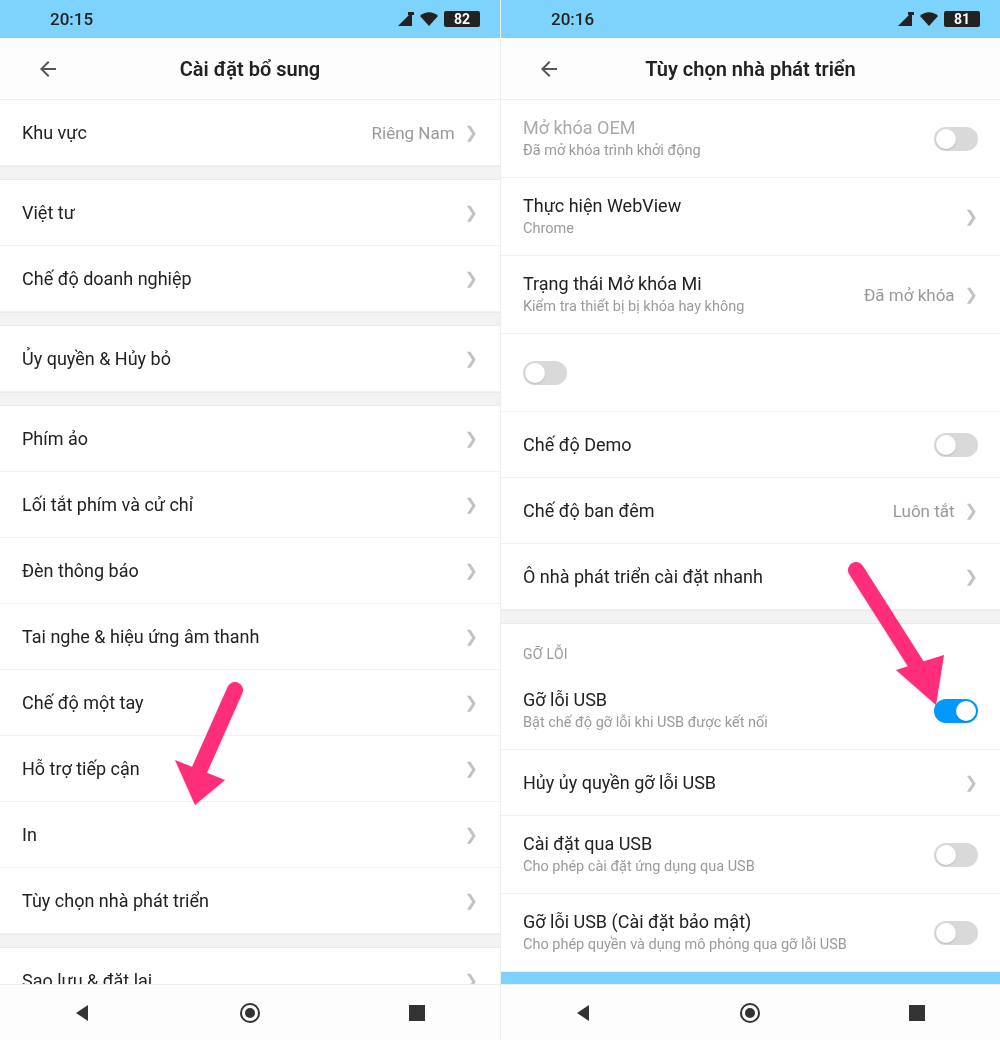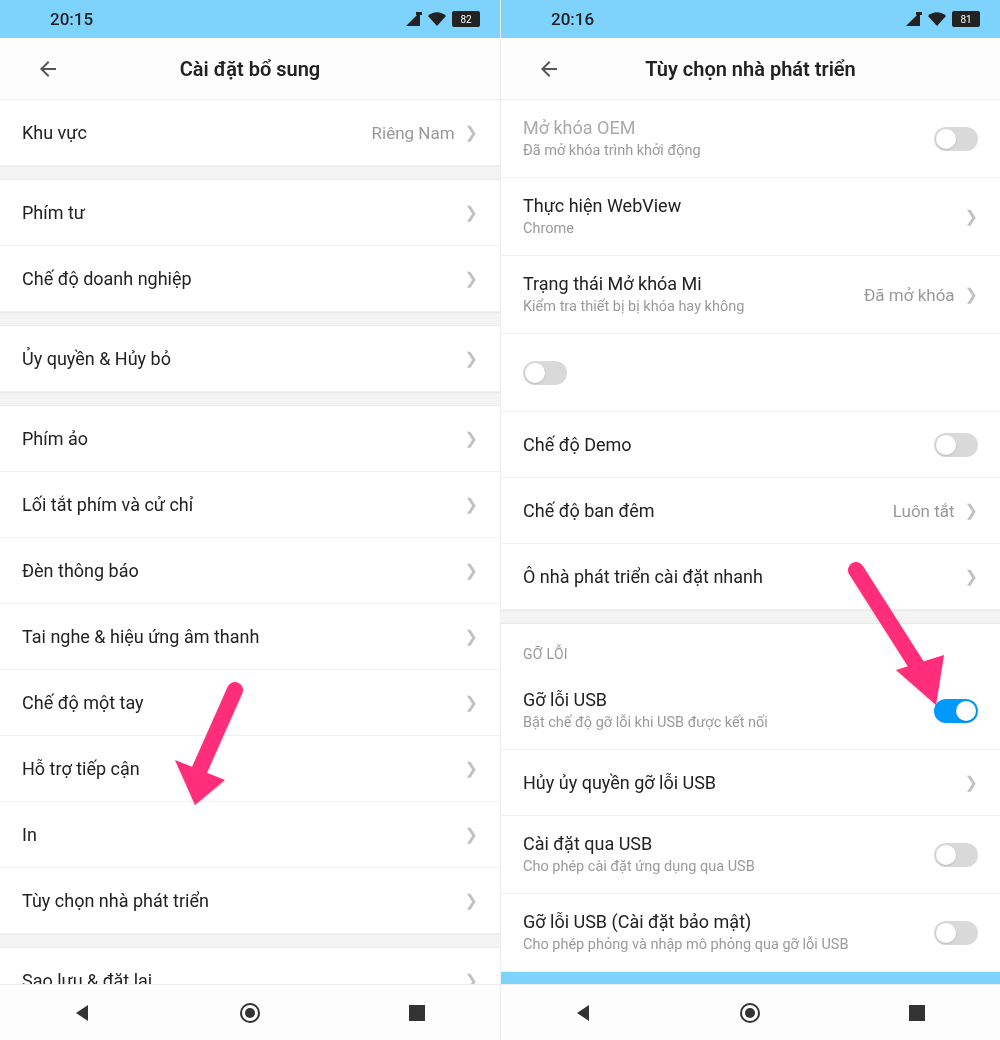--- a/index.html
+++ b/index.html
@@ -30,23 +30,23 @@
     padding: 0 20px;
     font-size: 17px;
     font-weight: 500;
     color: #222;
   }
   .status-time { flex: 0 0 auto; margin-left: 30px; }
   .status-spacer { flex: 1; }
   .status-icons { display: flex; align-items: center; gap: 6px; }
   .sig-icon svg, .wifi-icon svg { display: block; }
   .batt {
-    width: 28px; height: 16px;
+    width: 36px; height: 16px;
     background: #222; color: #fff;
-    font-size: 10px; font-weight: 400;
+    font-size: 14px; font-weight: 700;
     display: flex; align-items: center; justify-content: center;
     border-radius: 2px;
   }
 
   
   .header {
     height: 62px;
     display: flex;
     align-items: center;
     padding: 0 28px;
@@ -170,21 +170,21 @@
     <div class="row">
       <div class="row-main">
           <span class="row-title">Khu vực</span>
         </div>
       <span class="row-value">Riêng Nam</span>
       <span class="chevron">❯</span>
     </div>
     <div class="gap"></div>
     <div class="row">
       <div class="row-main">
-          <span class="row-title">Phím tư</span>
+          <span class="row-title">Việt tư</span>
         </div>
       <span class="chevron">❯</span>
     </div>
     <div class="row">
       <div class="row-main">
           <span class="row-title">Chế độ doanh nghiệp</span>
         </div>
       <span class="chevron">❯</span>
     </div>
     <div class="gap"></div>
@@ -388,21 +388,21 @@
         <span class="row-title">Cài đặt qua USB</span>
         <span class="row-sub">Cho phép cài đặt ứng dụng qua USB</span>
       </div>
       <div class="toggle">
           <div class="knob"></div>
         </div>
     </div>
     <div class="row tall">
       <div class="row-main">
         <span class="row-title">Gỡ lỗi USB (Cài đặt bảo mật)</span>
-        <span class="row-sub">Cho phép phỏng và nhập mô phỏng qua gỡ lỗi USB</span>
+        <span class="row-sub">Cho phép quyền và dụng mô phỏng qua gỡ lỗi USB</span>
       </div>
       <div class="toggle">
           <div class="knob"></div>
         </div>
     </div>
   </div>
 
   <div class="navbar">
     <div class="nav-btn">
         <svg width="20" height="20" viewBox="0 0 20 20">

